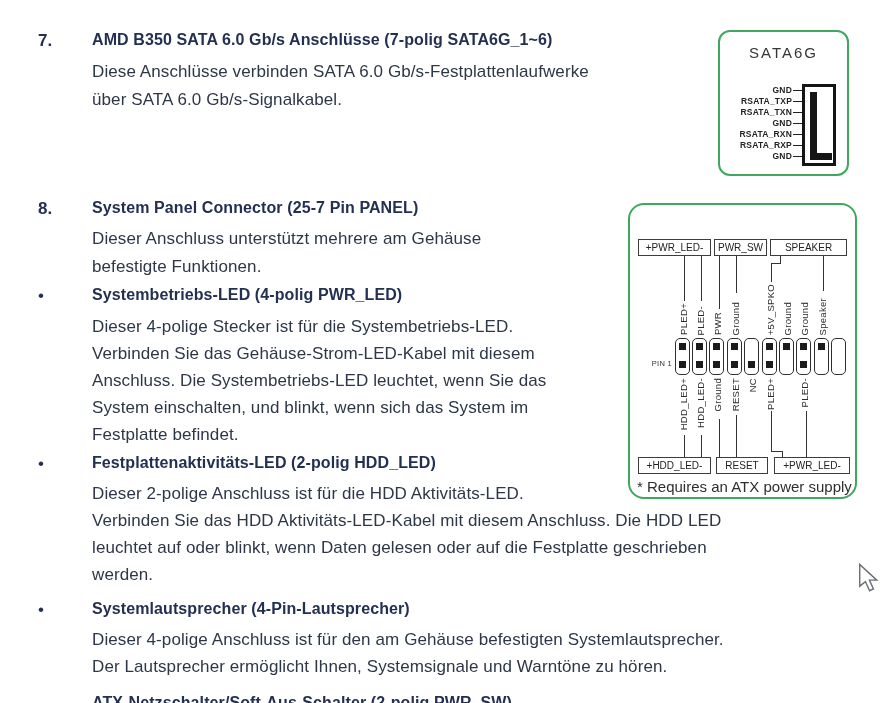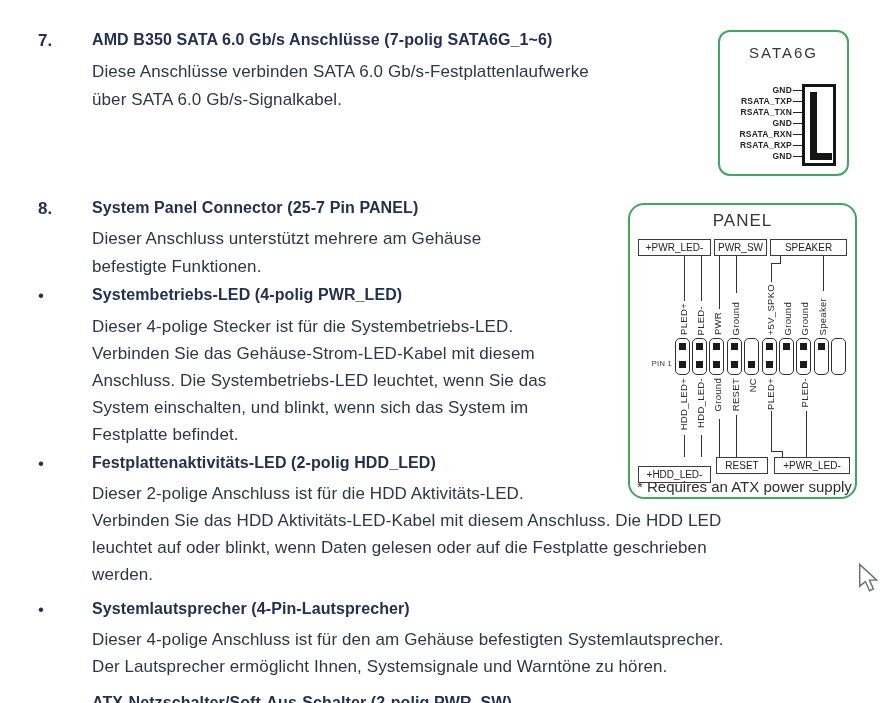--- a/index.html
+++ b/index.html
@@ -124,21 +124,20 @@
       <div class="sata-line" style="top: 113px;"></div>
       <div class="sata-label" style="top: 119px;">GND</div>
       <div class="sata-line" style="top: 124px;"></div>
     </div>
   <div id="sata-conn-rect"></div>
   <div class="sata-l-vert"></div>
   <div class="sata-l-foot"></div>
 </div>
 
 <div id="panel-box" class="diagram">
-  <div id="panel-title" class="diag-title">PANEL</div>
 
   <div class="pbox" style="left:8px;top:34px;width:71px;">+PWR_LED-</div>
   <div class="pbox" style="left:84px;top:34px;width:51px;">PWR_SW</div>
   <div class="pbox" style="left:140px;top:34px;width:75px;">SPEAKER</div>
 
   <svg width="225" height="292" style="position:absolute;left:0;top:0;" shape-rendering="crispEdges">
     <g stroke="#333" stroke-width="1" fill="none">
       <path d="M54,51 V96"></path>
       <path d="M71,51 V96"></path>
       <path d="M89,51 V104"></path>
@@ -197,21 +196,21 @@
   <div id="bottom-labels" class="abs" style="left:0;top:173px;width:225px;height:78px;">
       <div class="vlabel" style="left: 48px; top: 0px;">HDD_LED+</div>
       <div class="vlabel" style="left: 65px; top: 0px;">HDD_LED-</div>
       <div class="vlabel" style="left: 82px; top: 0px;">Ground</div>
       <div class="vlabel" style="left: 100px; top: 0px;">RESET</div>
       <div class="vlabel" style="left: 117px; top: 0px;">NC</div>
       <div class="vlabel" style="left: 135px; top: 0px;">PLED+</div>
       <div class="vlabel" style="left: 169px; top: 0px;">PLED-</div>
     </div>
 
-  <div class="pbox" style="left:8px;top:252px;width:71px;margin-top:9px;">+HDD_LED-</div>
+  <div class="pbox" style="left:8px;top:252px;width:71px;">+HDD_LED-</div>
   <div class="pbox" style="left:86px;top:252px;width:50px;">RESET</div>
   <div class="pbox" style="left:144px;top:252px;width:74px;">+PWR_LED-</div>
 
   <div id="panel-footnote">* Requires an ATX power supply</div>
 </div>
 
 <svg class="abs" style="left:858px;top:563px;" width="22" height="30" viewBox="0 0 15 21">
   <path d="M1,1 L1,16.2 L5,13 L7.9,19.4 L10.6,18.2 L7.8,12 L12.9,12 Z" fill="#ffffff" stroke="#6a6f78" stroke-width="1" stroke-linejoin="miter"></path>
 </svg>
 

